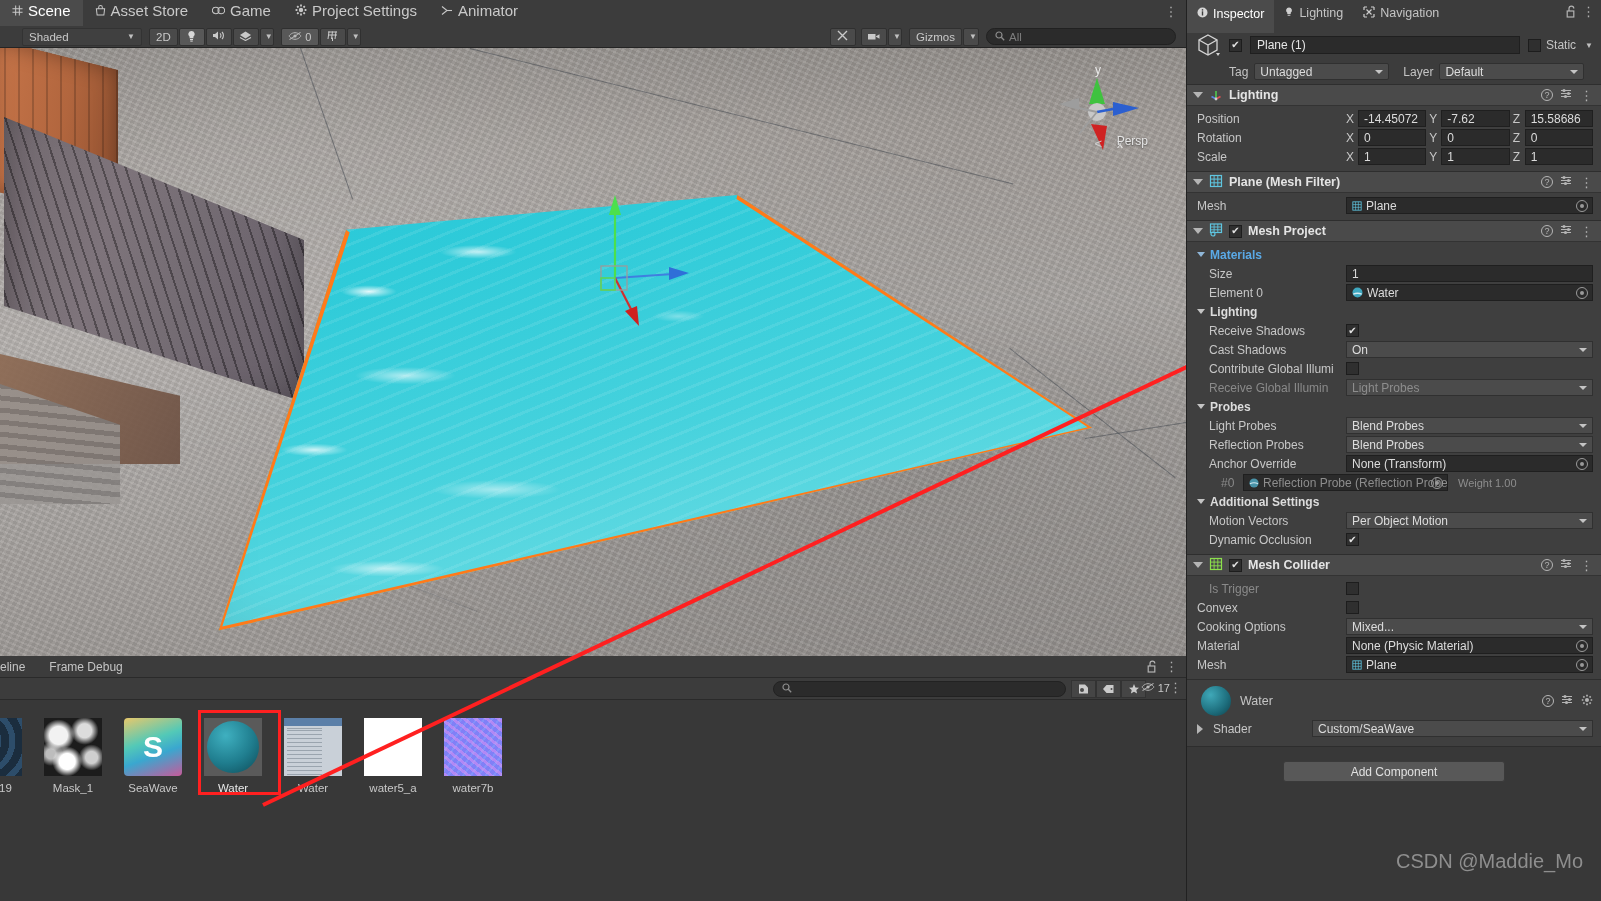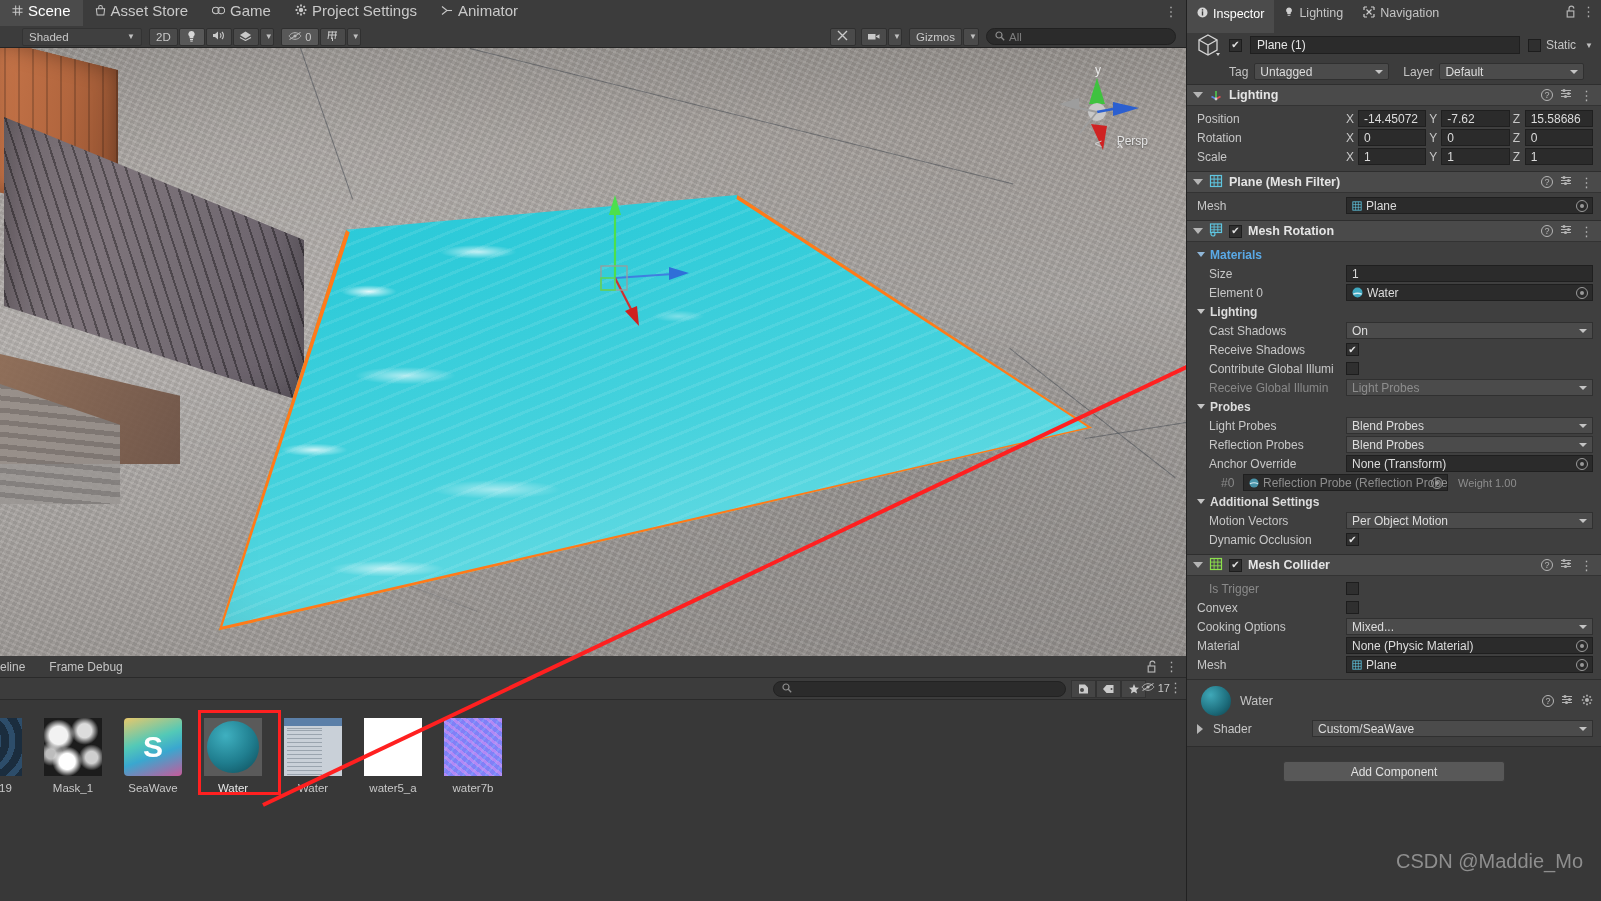--- a/index.html
+++ b/index.html
@@ -816,21 +816,21 @@
         <span>
           <svg width="14" height="14" viewBox="0 0 14 14">
               <rect x="1.5" y="1" width="11" height="8.5" fill="none" stroke="#5fc5e0" stroke-width="1.2"></rect>
               <g stroke="#5fc5e0" stroke-width=".9">
                 <path d="M5.1 1v8.5M8.8 1v8.5M1.5 4h11M1.5 6.8h11"></path>
               </g>
               <circle cx="4" cy="11" r="2" fill="none" stroke="#5fc5e0" stroke-width="1.2"></circle>
             </svg>
         </span>
         <div class="chk checked"></div>
-        <span class="comp-title">Mesh Rotation</span>
+        <span class="comp-title">Mesh Project</span>
         <div class="icons">
           <div class="icon-q">?</div>
           <span>
             <svg width="13" height="11" viewBox="0 0 13 11">
                 <g stroke="#b5b5b5" stroke-width="1.2">
                   <path d="M1 2.5h10M1 5.5h10M1 8.5h10"></path>
                 </g>
                 <circle cx="4" cy="2.5" r="1.6" fill="#b5b5b5"></circle>
                 <circle cx="8.5" cy="5.5" r="1.6" fill="#b5b5b5"></circle>
                 <circle cx="5.5" cy="8.5" r="1.6" fill="#b5b5b5"></circle>
@@ -866,26 +866,26 @@
               </span>
           </div>
         </div>
 
         <div class="sect-hdr">
           <div class="tri sm w"></div>
           <span class="st wht">Lighting</span>
         </div>
 
         <div class="prop">
+          <div class="pl ind">Receive Shadows</div>
+          <div class="chk checked"></div>
+        </div>
+        <div class="prop">
           <div class="pl ind">Cast Shadows</div>
           <div class="ddfull">On</div>
-        </div>
-        <div class="prop">
-          <div class="pl ind">Receive Shadows</div>
-          <div class="chk checked"></div>
         </div>
         <div class="prop">
           <div class="pl ind">Contribute Global Illumi</div>
           <div class="chk"></div>
         </div>
         <div class="prop">
           <div class="pl ind dim">Receive Global Illumin</div>
           <div class="ddfull dim">Light Probes</div>
         </div>
 

